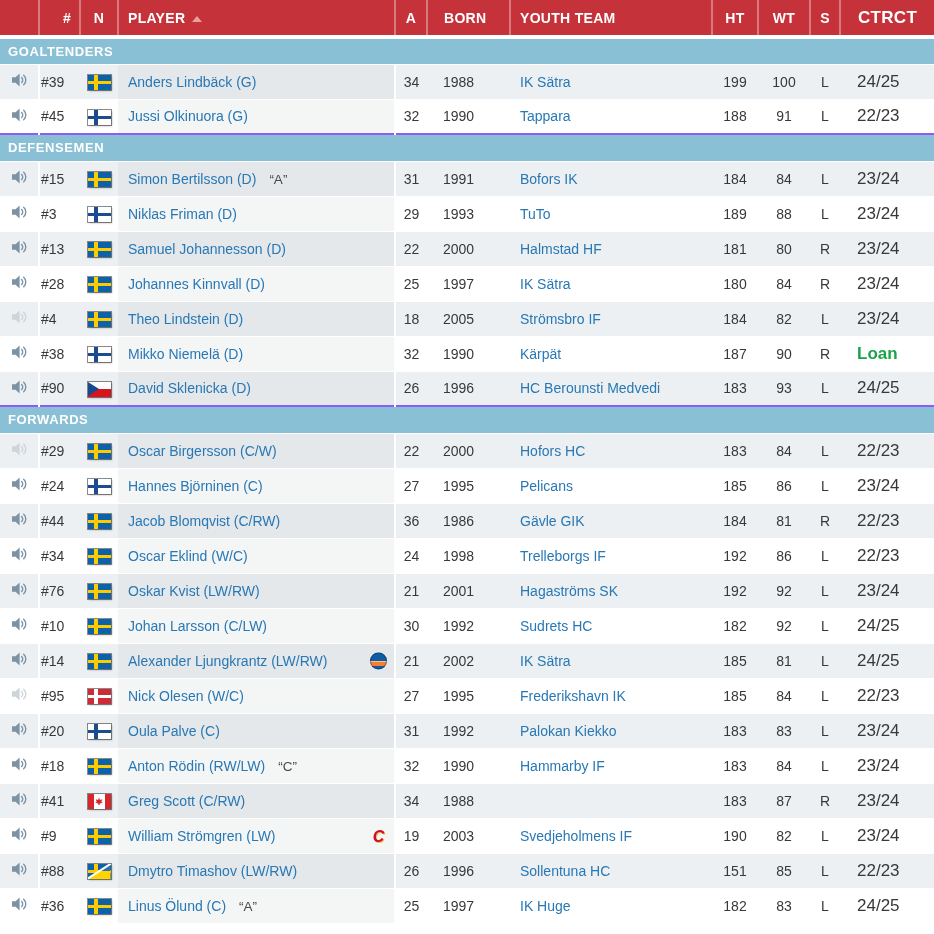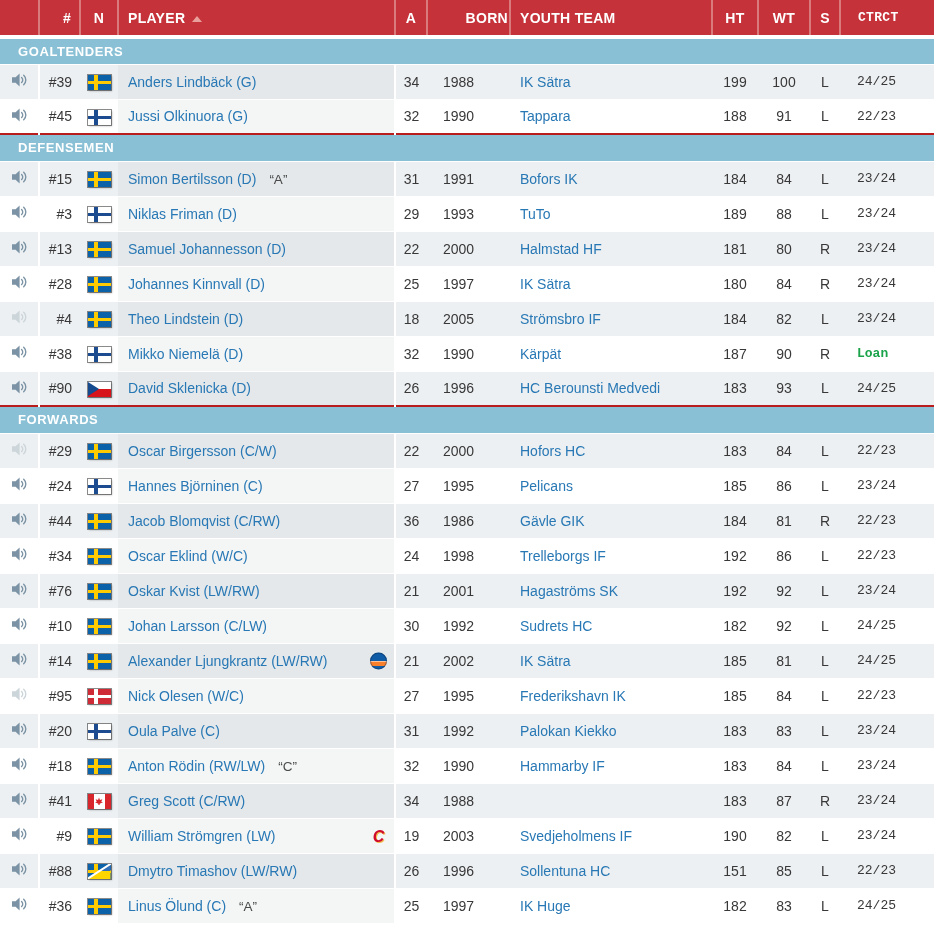--- a/index.html
+++ b/index.html
@@ -23,41 +23,41 @@
   }
   thead th:not(:last-child){border-right:2px solid var(--header-divider);}
   .sort{
     display:inline-block;width:0;height:0;margin-left:7px;
     border-left:5px solid transparent;border-right:5px solid transparent;
     border-bottom:6px solid #e9a09c;vertical-align:middle;
   }
   
   .section-row td{
     background:var(--section-bg);color:#fff;font-weight:bold;font-size:13px;
-    letter-spacing:.6px;height:27px;padding-left:18px;border-top:2px solid #b91c1c;
+    letter-spacing:.6px;height:27px;padding-left:8px;border-top:2px solid #8b5cf6;
   }
   
   tbody td{font-size:14px;height:35px;border-bottom:1px solid #fff;
     white-space:nowrap;overflow:hidden;}
   tr.odd  td{background:var(--row-stripe);}
   tr.even td{background:#fff;}
   tr.odd  td.c-player{background:var(--player-stripe);}
   tr.even td.c-player{background:var(--player-plain);}
   .c-spk{text-align:center;border-right:2px solid #fff;}
-  .c-num{text-align:right;padding-right:8px;}
+  .c-num{text-align:left;padding-right:8px;}
   .c-flag{text-align:center;}
   .c-player{padding-left:10px;position:relative;border-right:2px solid #fff;}
   .c-age,.c-ht,.c-wt,.c-s{text-align:center;}
   .c-born{padding-left:16px;}
   .c-youth{padding-left:10px;margin-left:20px;}
-  .c-ctrct{padding-left:17px;font-size:13px;font-family:Liberation Mono, monospace;}
+  .c-ctrct{padding-left:17px;font-size:17px;}
   .c-ctrct.loan{color:var(--loan);font-weight:bold;}
   th.c-num{text-align:right;padding-right:8px;}
   th.c-player,th.c-youth{text-align:left;padding-left:9px;}
-  th.c-born{text-align:right;padding-left:16px;}
+  th.c-born{text-align:left;padding-left:16px;}
   th.c-ctrct{text-align:left;padding-left:17px;}
   
   .plink,.tlink{color:var(--link);text-decoration:none;cursor:pointer;}
   .cap{color:#4a4a4a;margin-left:13px;font-size:13.5px;}
   
   .spk{color:var(--speaker);cursor:pointer;display:inline-block;line-height:0;}
   .spk.muted{color:var(--speaker-muted);}
   
   .flag{display:inline-block;width:23px;height:15px;position:relative;overflow:hidden;
     vertical-align:middle;box-shadow:0 0 0 1px rgba(45,45,45,.55),1px 1px 2px rgba(0,0,0,.3);}

